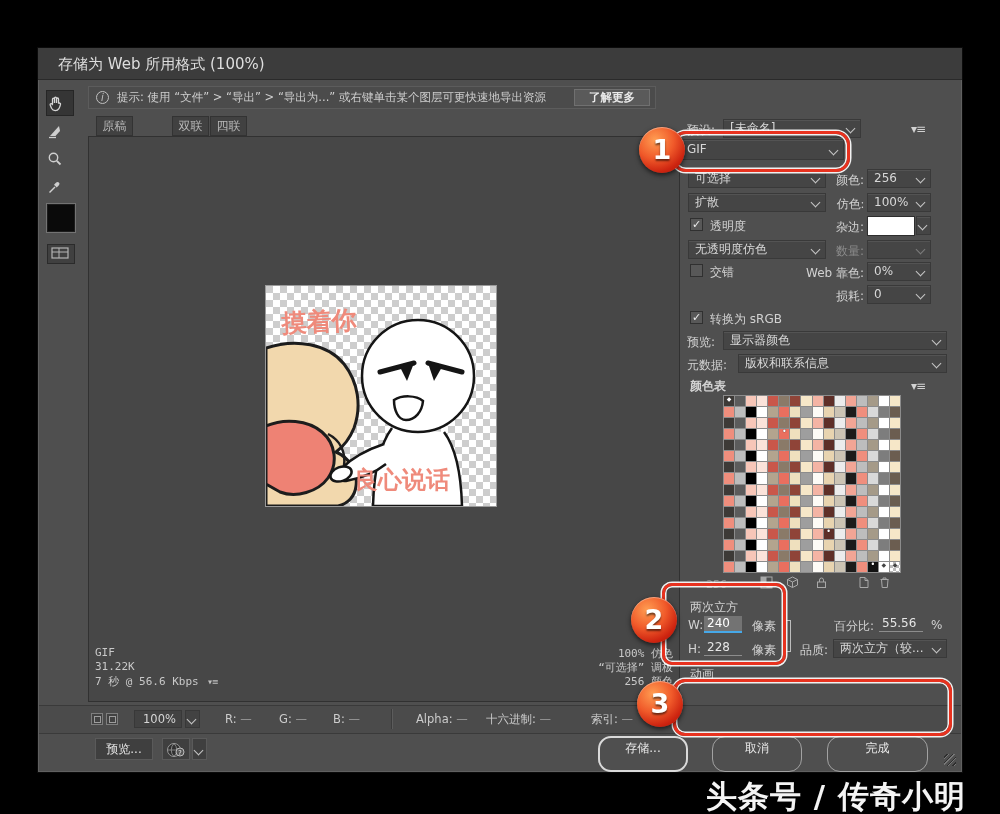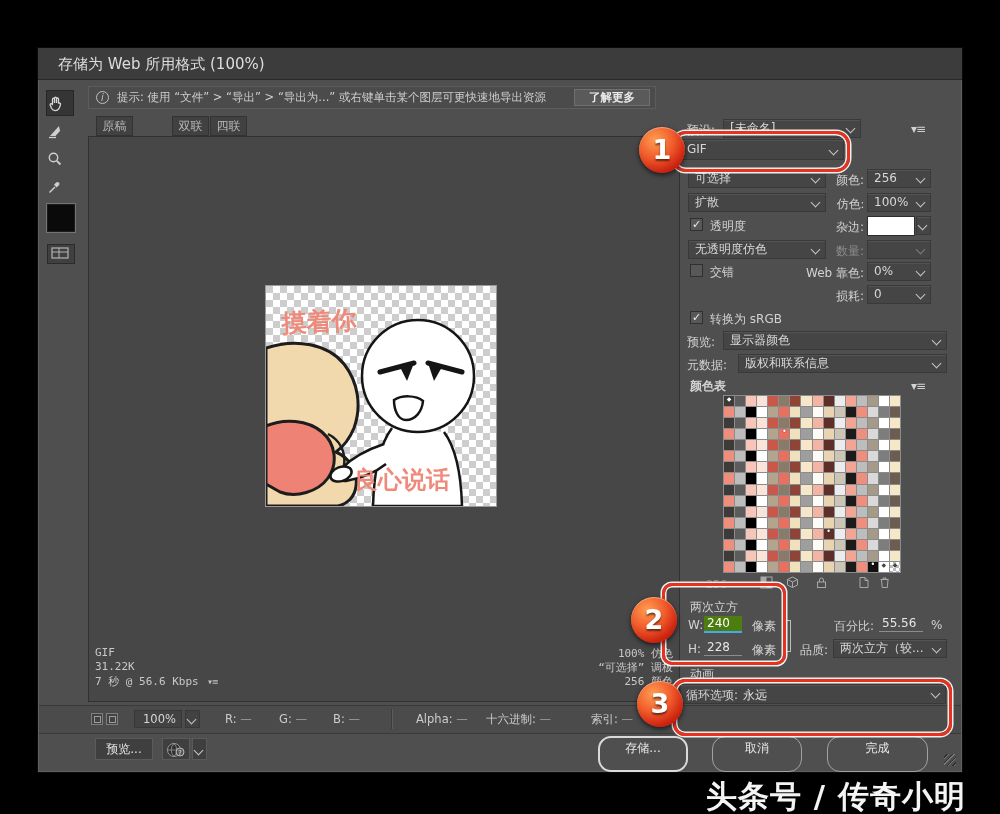--- a/index.html
+++ b/index.html
@@ -36,21 +36,21 @@
   .lbl{position:absolute;color:#d2d2d2;font-size:12px;white-space:nowrap;}
   .lbl.r{text-align:right;}
   .lbl.dim{color:#8b8b8b;}
   .dd{position:absolute;background:#454545;border:1px solid #393939;box-shadow:inset 0 1px 0 #535353;
     height:19px;box-sizing:border-box;color:#d8d8d8;font-size:12px;line-height:17px;padding:0 16px 0 6px;white-space:nowrap;overflow:hidden;}
   .chev{position:absolute;right:6px;top:5px;width:6px;height:6px;border-right:1.6px solid #c6c6c6;border-bottom:1.6px solid #c6c6c6;transform:rotate(45deg);}
   .dd.dim .chev{border-color:#7d7d7d;}
   .cb{position:absolute;width:13px;height:13px;background:#585858;border:1px solid #303030;box-sizing:border-box;
     color:#ededed;font-size:11px;line-height:11px;text-align:center;}
   .field{position:absolute;font-size:12px;color:#e6e6e6;border-bottom:1px solid #8d8d8d;padding:0 3px 1px 3px;}
-  .field.sel{background:#4d7c0f;color:#fff;border-bottom:2px solid #46a8e8;}
+  .field.sel{background:#737373;color:#fff;border-bottom:2px solid #46a8e8;}
   .swgrid{position:absolute;left:685px;top:347px;width:178px;height:178px;background:#8c8c8c;
     display:grid;grid-template-columns:repeat(16,1fr);grid-template-rows:repeat(16,1fr);gap:1px;padding:1px;box-sizing:border-box;}
   .sw{position:relative;}
   .sw.mk-diamond::after{content:"◆";position:absolute;left:0;right:0;top:-1px;text-align:center;font-size:6px;color:#fff;text-shadow:0 0 1px #000;}
   .sw.mk-dot::after{content:"•";position:absolute;left:0;right:0;top:-2px;text-align:center;font-size:8px;color:#fff;text-shadow:0 0 1px #000;}
   .sw.mk-dark::after{content:"◆";position:absolute;left:0;right:0;top:-1px;text-align:center;font-size:6px;color:#444;}
   .sw.chk{background-image:linear-gradient(45deg,#bbb 25%,transparent 25%,transparent 75%,#bbb 75%),
     linear-gradient(45deg,#bbb 25%,transparent 25%,transparent 75%,#bbb 75%);background-size:6px 6px;background-position:0 0,3px 3px;background-color:#fff;}
   .cticon{position:absolute;top:528px;}
   .pb{position:absolute;width:27px;height:20px;background:#3f3f3f;border:1px solid #2b2b2b;box-shadow:inset 0 1px 0 #4f4f4f;
@@ -537,25 +537,20 @@
 
   <div class="lbl r" style="left:760px;top:570px;width:76px;">百分比:</div>
   <div class="field" style="left:841px;top:568px;width:38px;">55.56</div>
   <div class="lbl" style="left:893px;top:570px;">%</div>
   <div class="lbl r" style="left:730px;top:594px;width:60px;">品质:</div>
   <div class="dd" style="left:795px;top:591px;width:114px;">
     <span>两次立方（较...</span><span class="chev"></span>
   </div>
 
   <div class="lbl" style="left:652px;top:618px;">动画</div>
-  <div class="loopbar">
-    <span class="lbl" style="left:5px;top:2px;">循环选项:</span>
-    <span class="lbl" style="left:62px;top:2px;color:#e2e2e2;">永远</span>
-    <span class="chev"></span>
-  </div>
   <div class="lbl" style="left:720px;top:661px;font-size:12px;">1/3</div>
   <div class="pb" style="left:754px;top:658px;">◀◀</div>
   <div class="pb" style="left:784px;top:658px;">◀|</div>
   <div class="pb" style="left:813px;top:658px;">▶</div>
   <div class="pb" style="left:843px;top:658px;">|▶</div>
   <div class="pb" style="left:872px;top:658px;">▶▶</div>
 
   <div class="statusrow">
     <div class="sqicon" style="left:52px;">
         <i></i>

